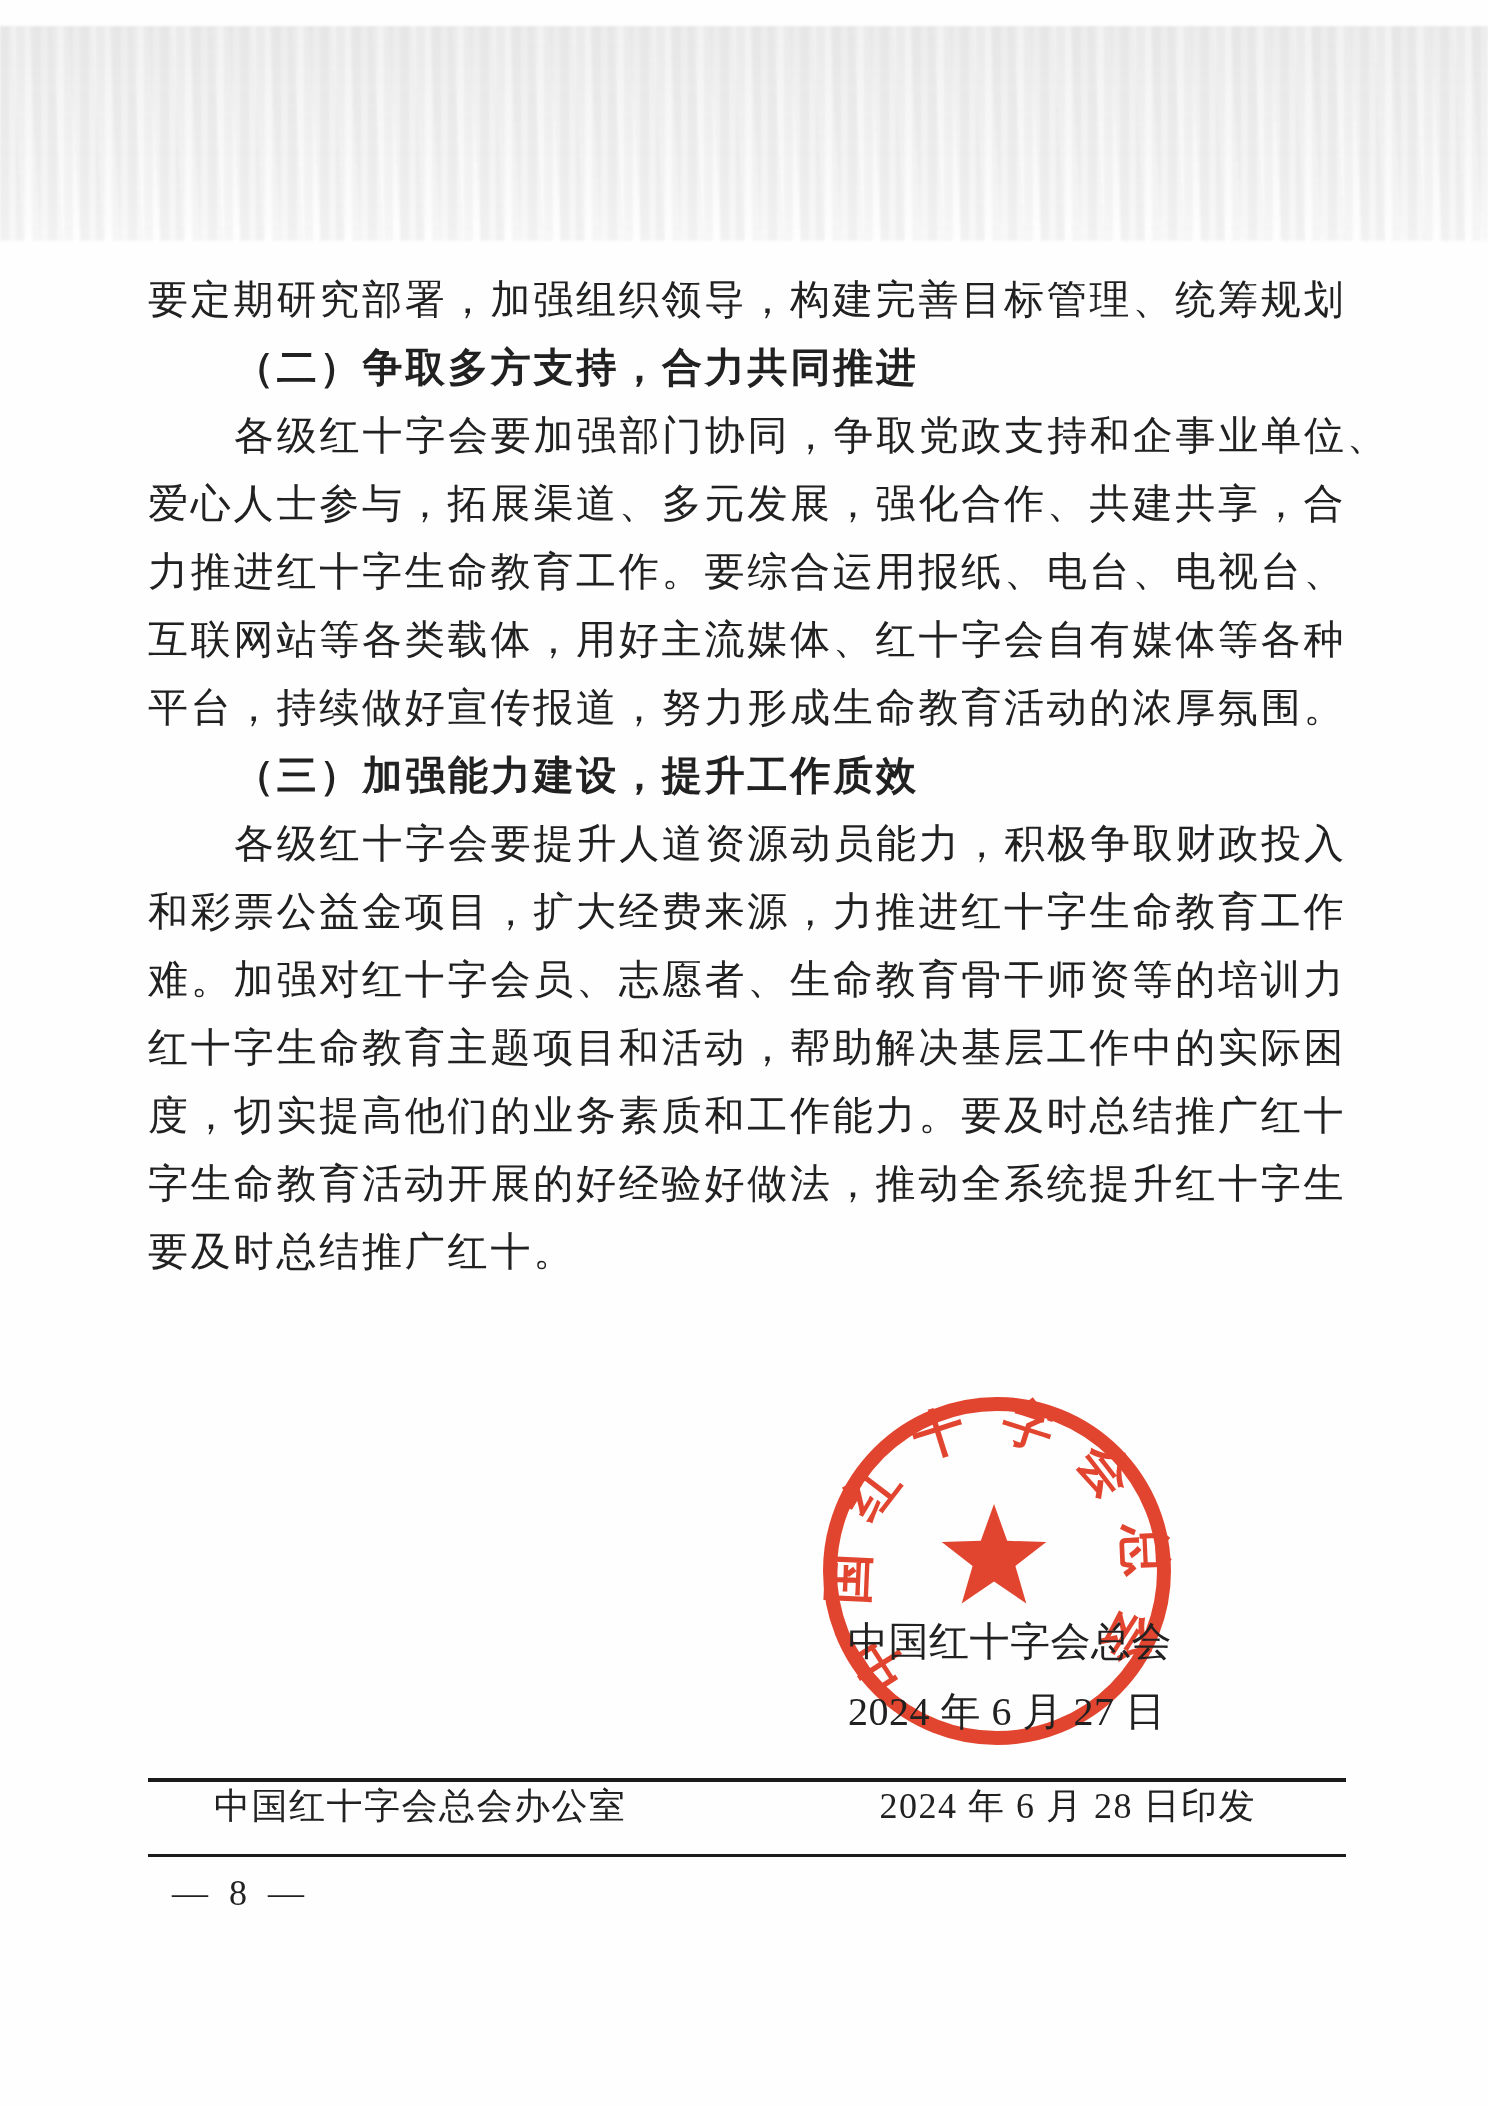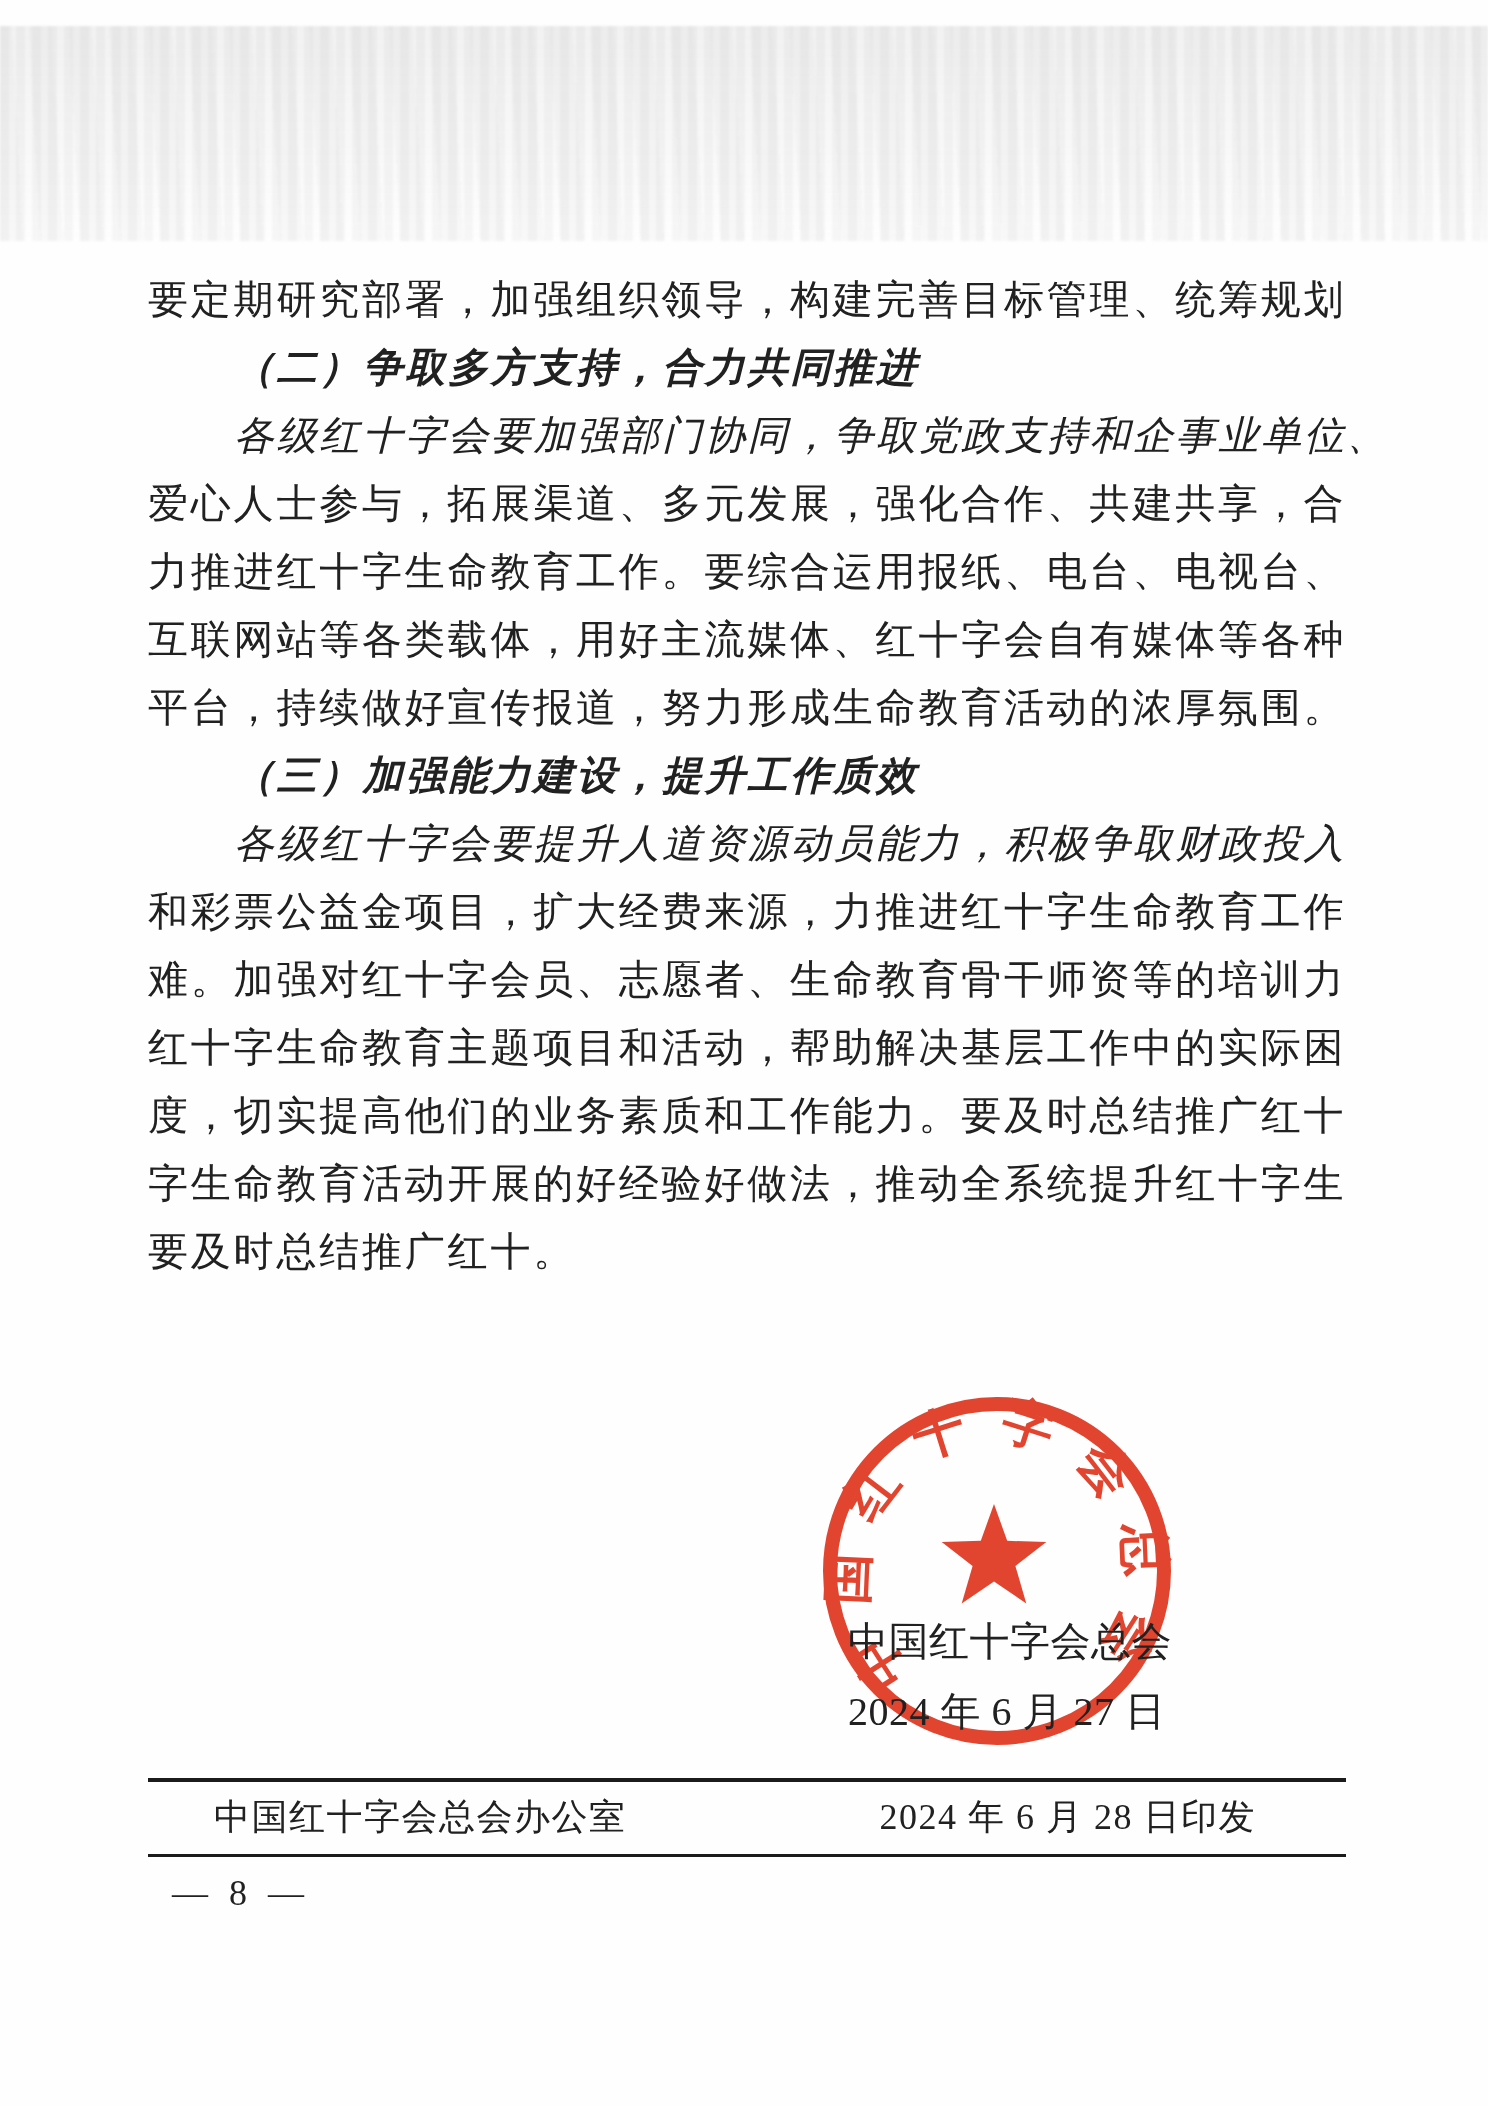--- a/index.html
+++ b/index.html
@@ -26,42 +26,42 @@
     pointer-events:none;
   }
   .body-text{
     position:absolute;left:148px;top:266px;width:1198px;
   }
   .body-text p.line{
     margin:0;height:68px;line-height:68px;
     font-size:40px;letter-spacing:2.8px;
     white-space:nowrap;color:var(--ink);
   }
-  .body-text p.line.indent{text-indent:86px;font-style:italic;}
+  .body-text p.line.indent{text-indent:86px;}
   .body-text p.line.bold{font-weight:700;}
   .signature{
     position:absolute;left:848px;top:1618px;width:330px;
     font-size:40px;color:var(--ink);white-space:nowrap;
   }
   .signature .issuer{height:48px;line-height:48px;letter-spacing:0.5px;}
   .signature .date{height:48px;line-height:48px;margin-top:22px;letter-spacing:0.5px;}
   .seal{
     position:absolute;left:816px;top:1388px;width:362px;height:366px;
     mix-blend-mode:multiply;opacity:.95;
     pointer-events:none;
   }
   .seal .ring{fill:none;stroke:var(--seal-red);stroke-width:14px;}
   .seal .star{fill:var(--seal-red);}
   .seal text{fill:var(--seal-red);font-family:"Liberation Serif","DejaVu Serif",serif;font-weight:700;}
   .footer{position:absolute;left:148px;top:1778px;width:1198px;}
   .rule{background:#1b1b1b;width:100%;}
   .rule.top{height:3.5px;}
   .rule.bottom{height:3px;}
   .footer-row{
-    display:flex;justify-content:space-between;align-items:center;
+    display:flex;justify-content:space-between;
     height:72px;font-size:36px;color:var(--ink);
     padding-left:66px;padding-right:90px;letter-spacing:1.5px;
   }
   .page-number{
     position:absolute;left:172px;top:1872px;
     font-size:36px;letter-spacing:6px;color:var(--ink);white-space:nowrap;
   }
 </style>
 </head>
 <body>

